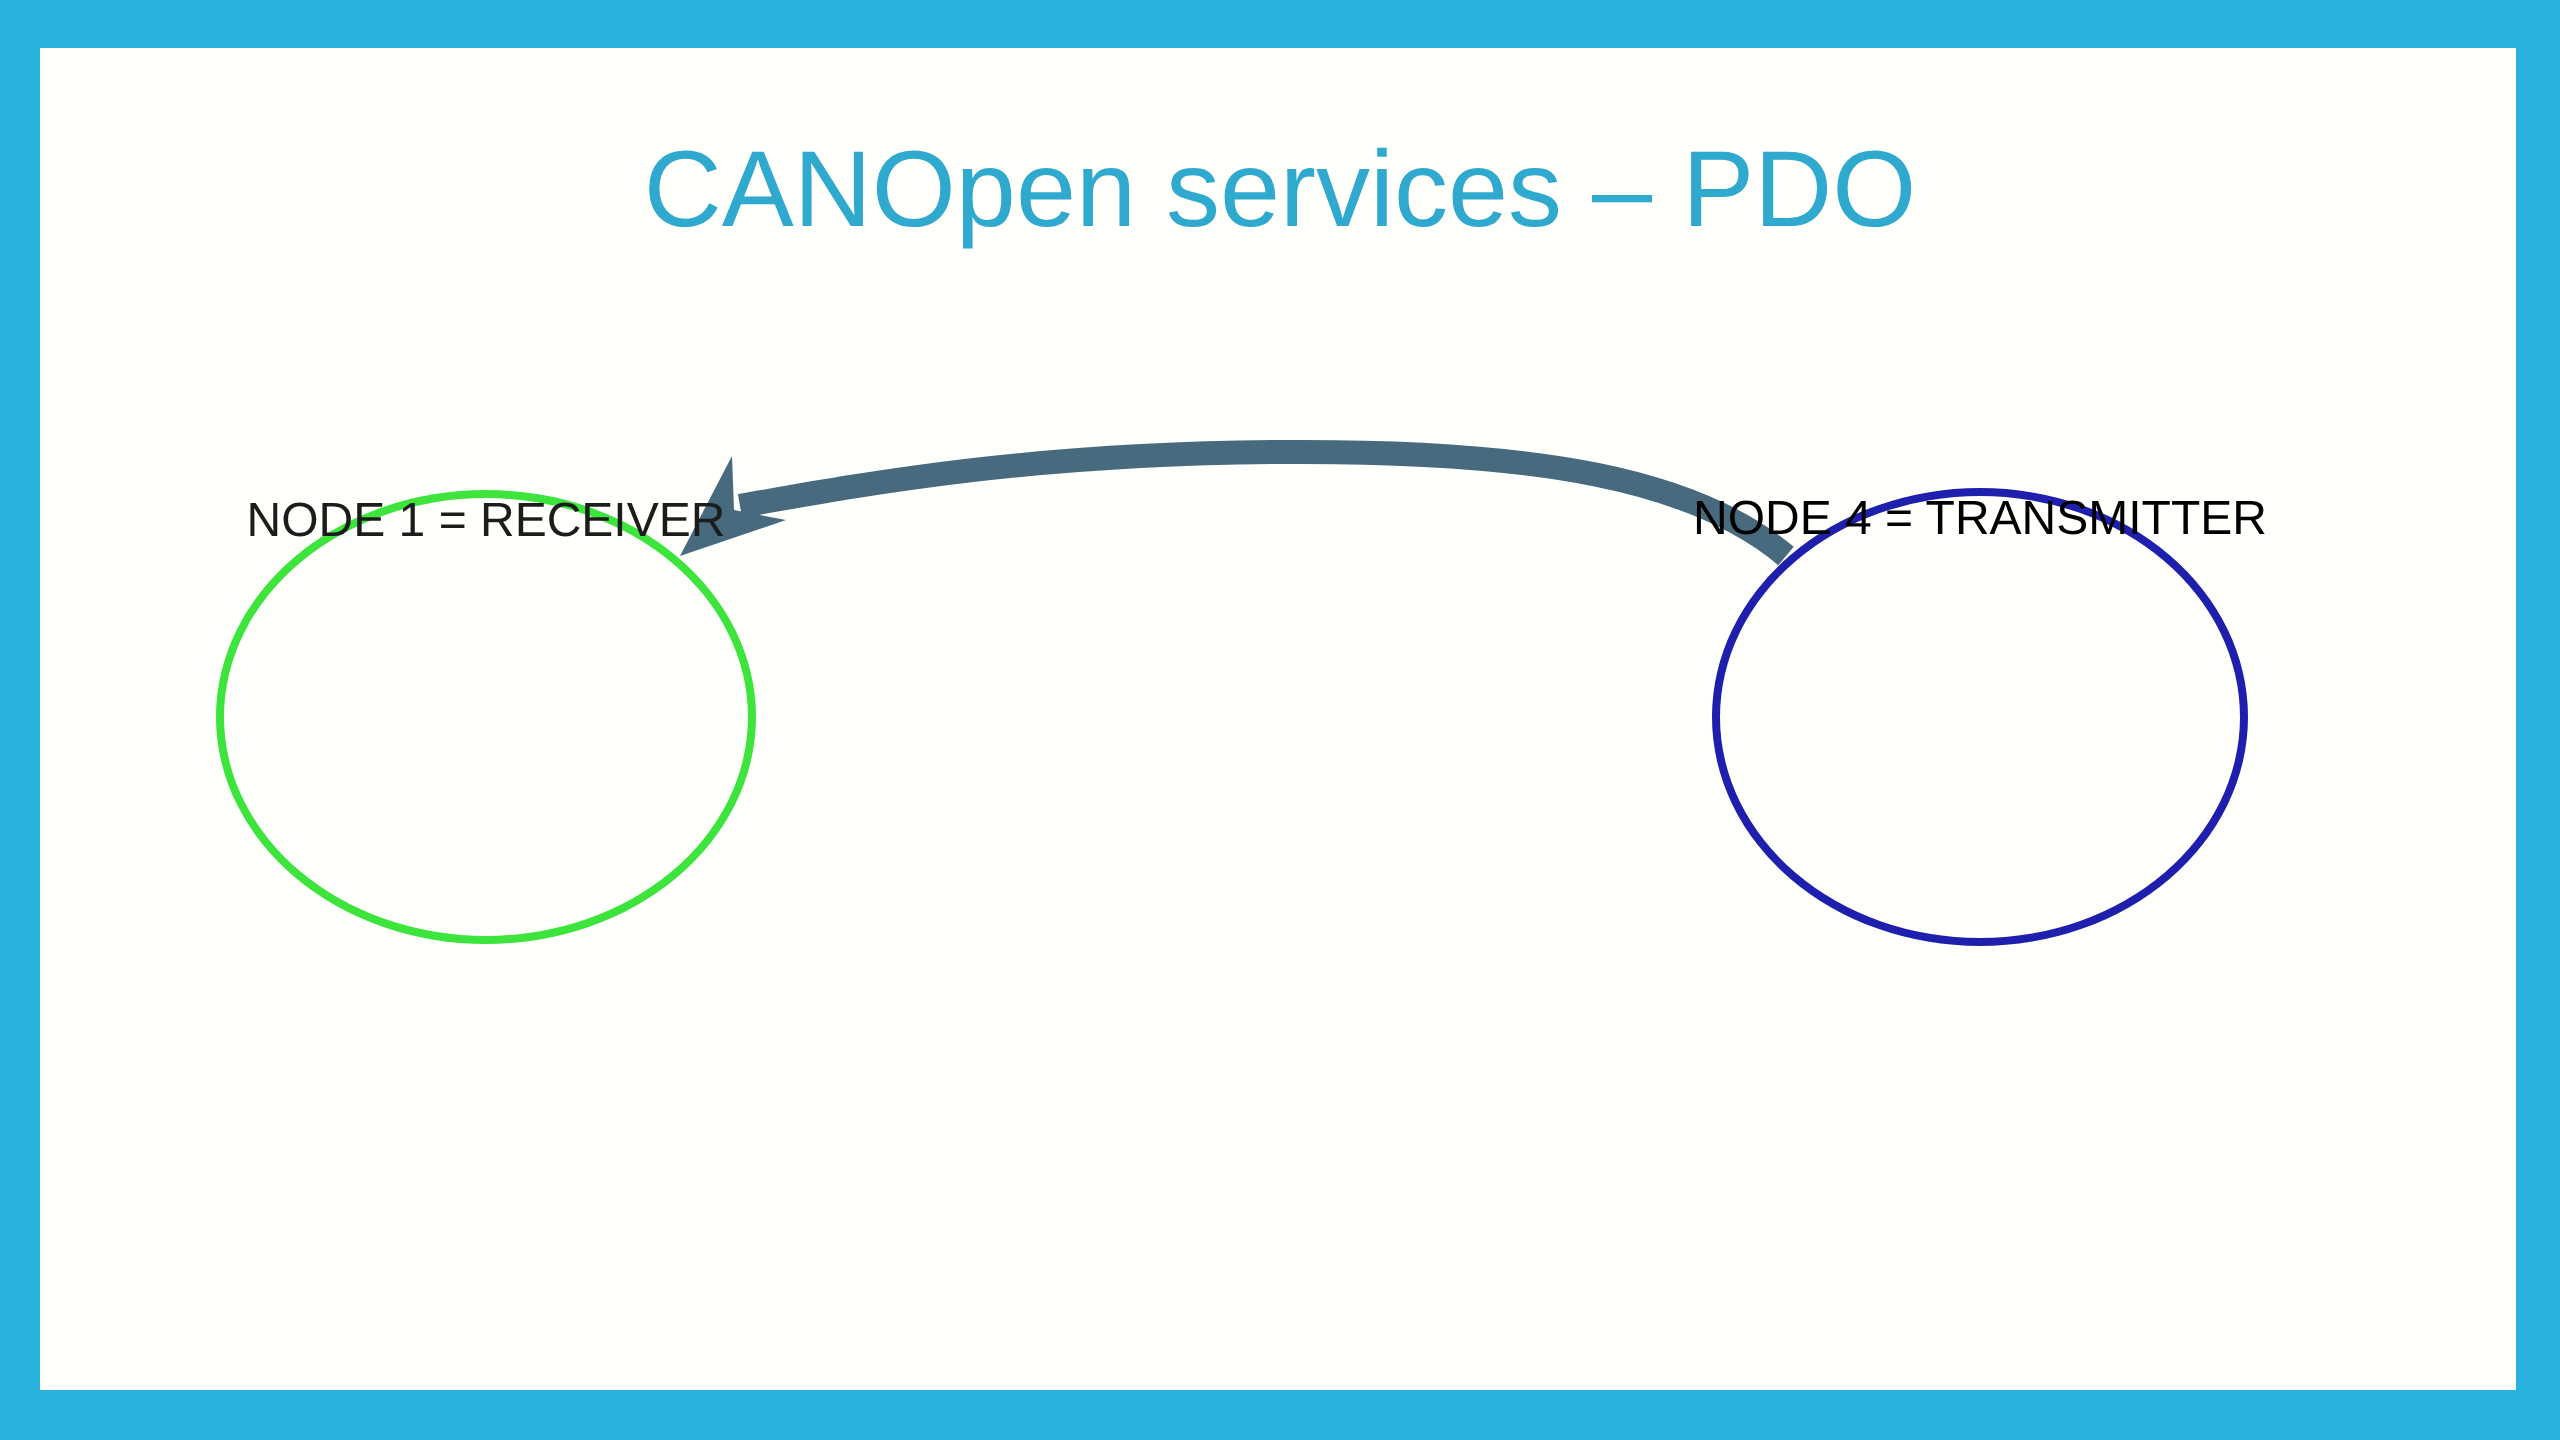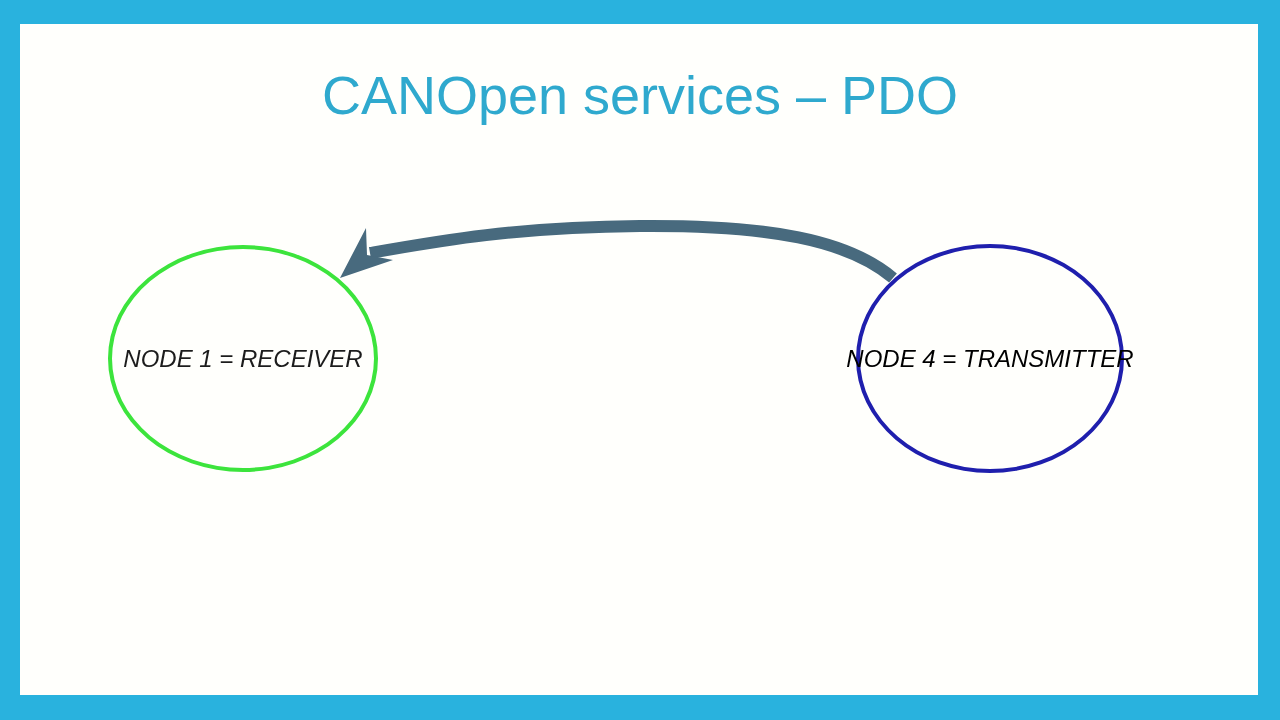--- a/index.html
+++ b/index.html
@@ -40,24 +40,22 @@
     width: 1280px;
     height: 720px;
     pointer-events: none;
   }
   .node {
     position: absolute;
     box-sizing: border-box;
     border-radius: 50%;
     border: 4px solid #fef9c3;
     display: flex;
-    align-items: center;
     justify-content: center;
     text-align: center;
-    font-style: italic;
   }
   .node-receiver {
     left: 108px;
     top: 245px;
     width: 270px;
     height: 227px;
   }
   .node-transmitter {
     left: 856px;
     top: 244px;

